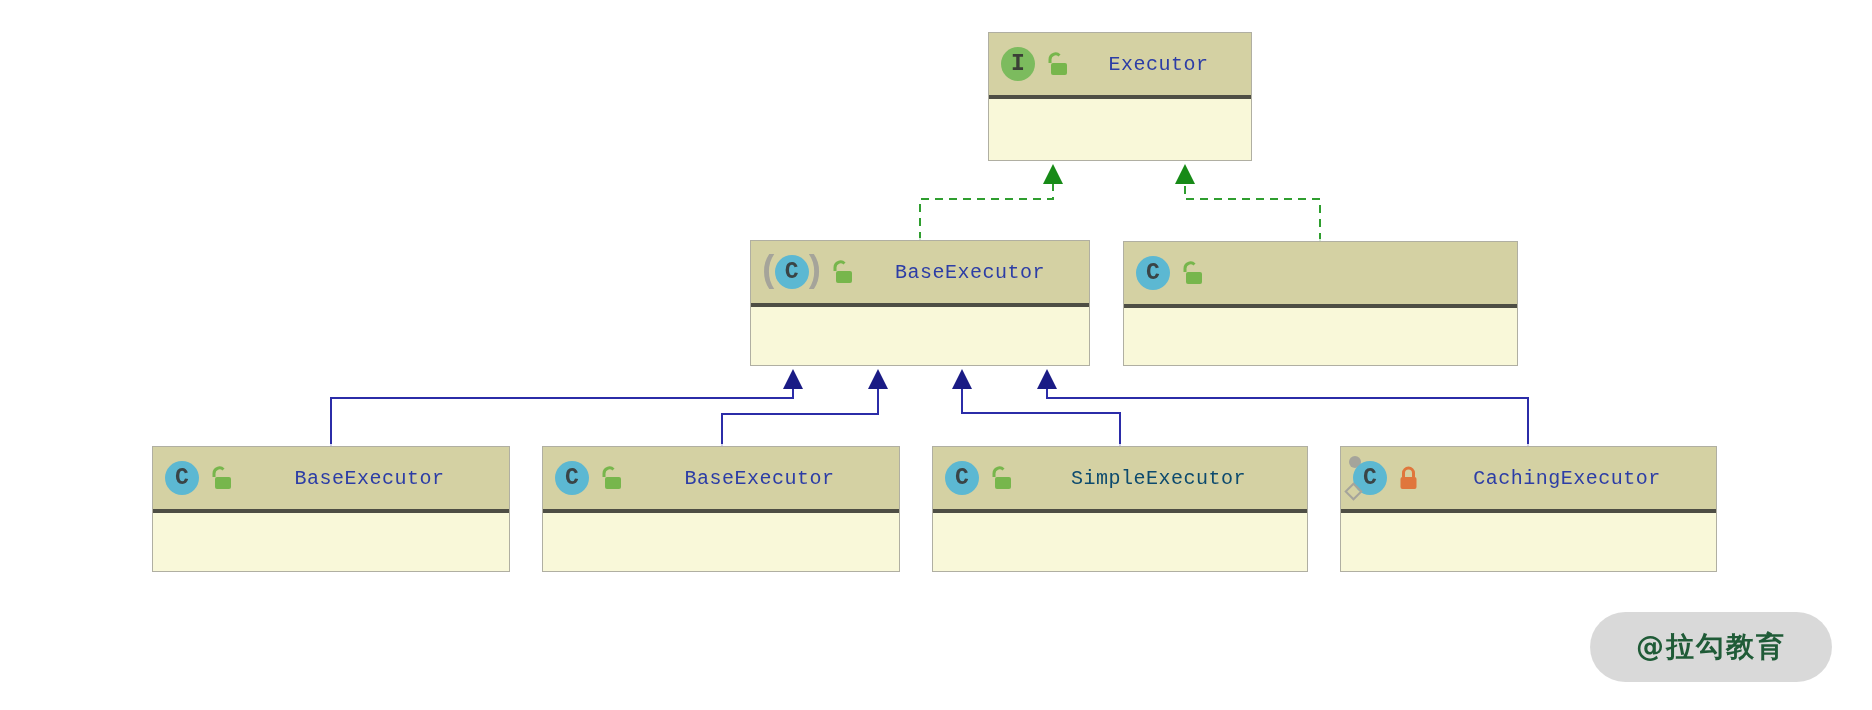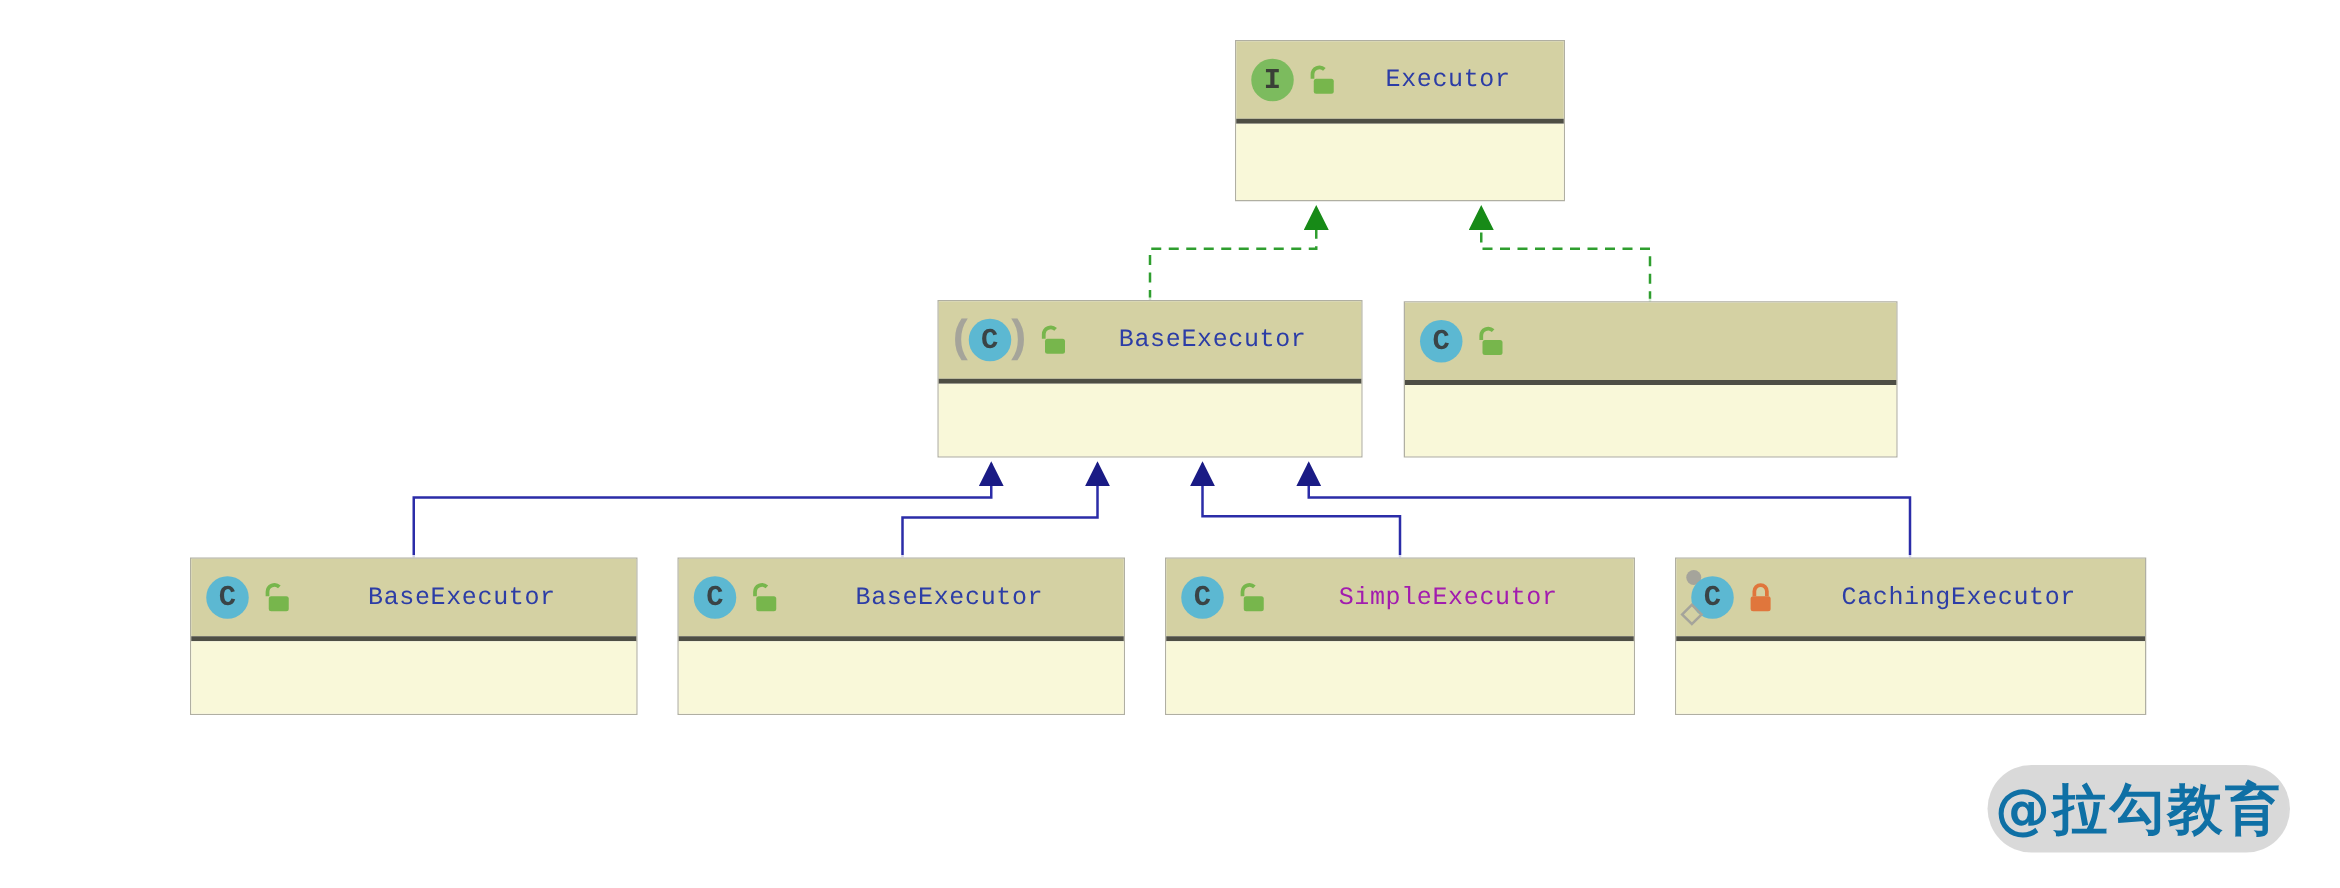--- a/index.html
+++ b/index.html
@@ -29,21 +29,21 @@
     padding:0 12px;gap:8px;
   }
   .uml-sep{height:4px;flex:0 0 4px;background:#4e4e44;}
   .uml-body{flex:1;background:#f9f8d9;}
   .uml-title{
     flex:1;text-align:center;
     font-size:20px;letter-spacing:0.5px;
     color:#2c3da6;
     white-space:nowrap;
   }
-  .uml-title.dark{color:#a21caf;}
+  .uml-title.dark{color:#0c4a6e;}
 
   .icon-wrap{position:relative;display:flex;align-items:center;}
   .icon-circle{
     width:34px;height:34px;border-radius:50%;
     display:flex;align-items:center;justify-content:center;
     font-size:23px;font-weight:600;
     position:relative;z-index:2;
   }
   .icon-circle.class{background:#5cb8d2;color:#3a4446;}
   .icon-circle.interface{background:#7cbb5e;color:#3a3f36;}
@@ -63,23 +63,23 @@
     transform:rotate(45deg);
     background:transparent;z-index:3;
   }
   .lock-svg{flex:0 0 auto;}
 
   #watermark{
     position:absolute;
     display:flex;align-items:center;justify-content:center;
     background:#d8d8d8;
     border-radius:36px;
-    color:#0369a1;
+    color:#14532d;
     font-family:"DejaVu Sans","Liberation Sans",sans-serif;
-    font-size:44px;font-weight:bold;letter-spacing:2px;
+    font-size:28px;font-weight:bold;letter-spacing:2px;
     opacity:0.95;
   }
 </style>
 </head>
 <body>
 
 <div id="canvas">
   <svg id="edges-layer" width="1872" height="710" viewBox="0 0 1872 710">
     <defs>
       <marker id="arrow-blue" markerWidth="12" markerHeight="12" refX="9" refY="5" orient="auto" markerUnits="strokeWidth">

